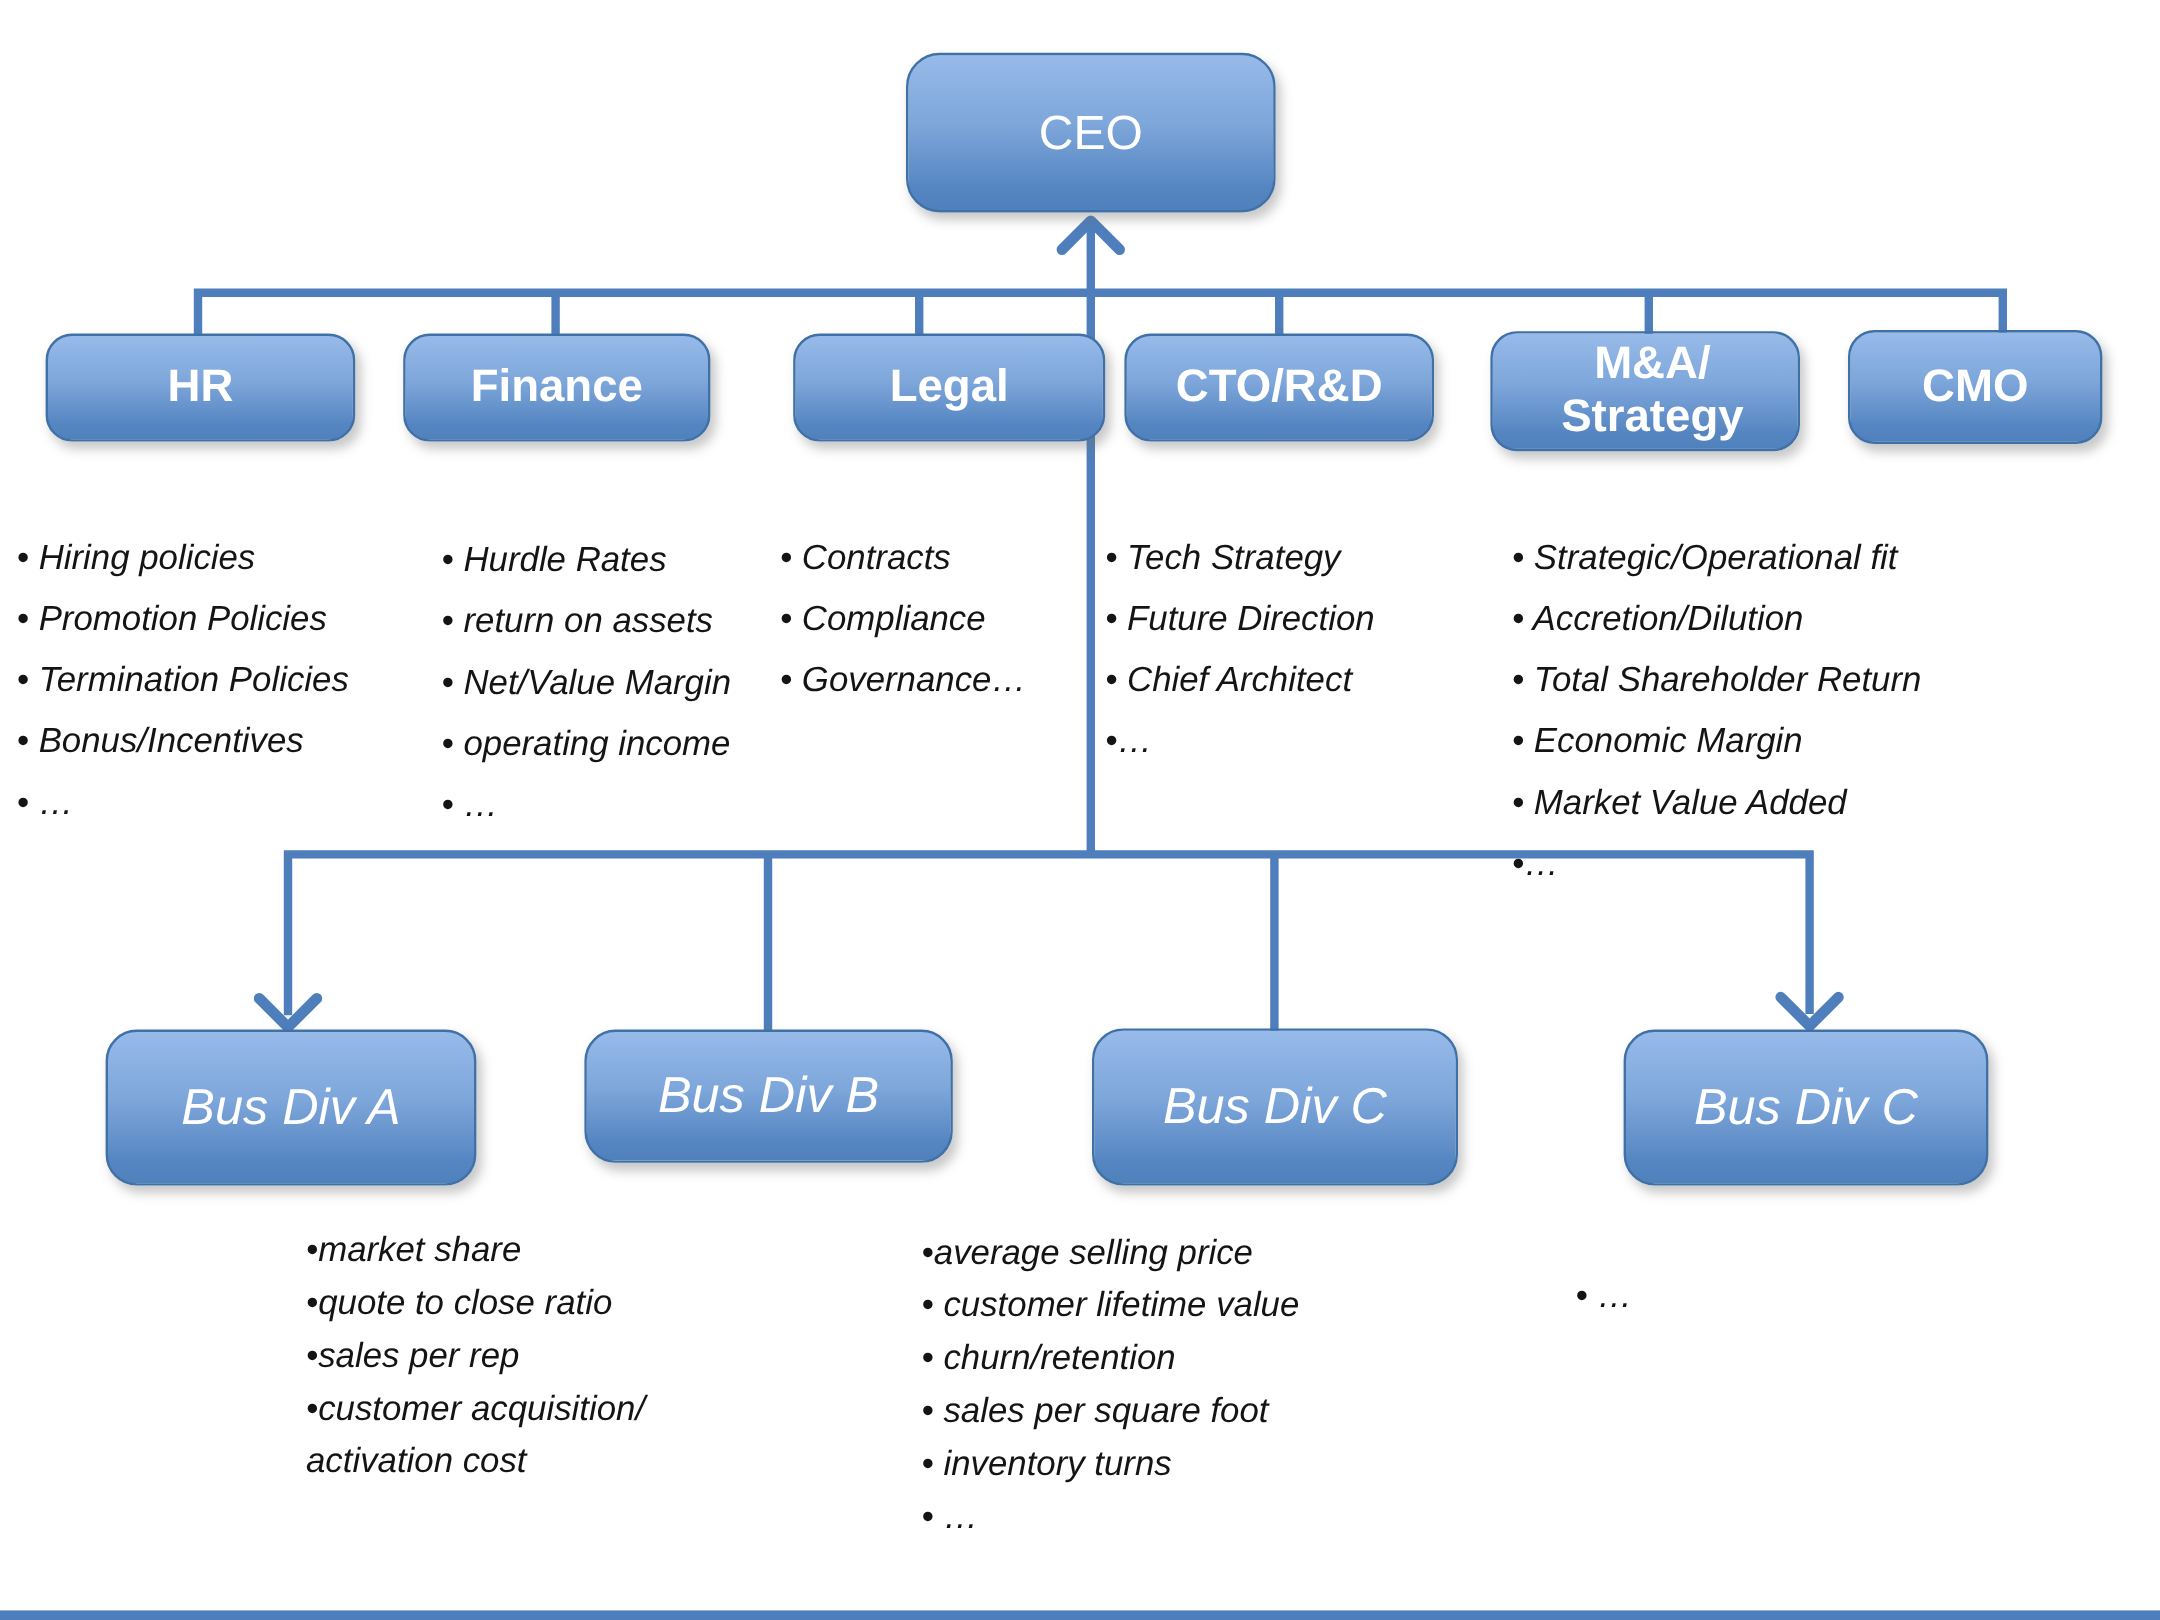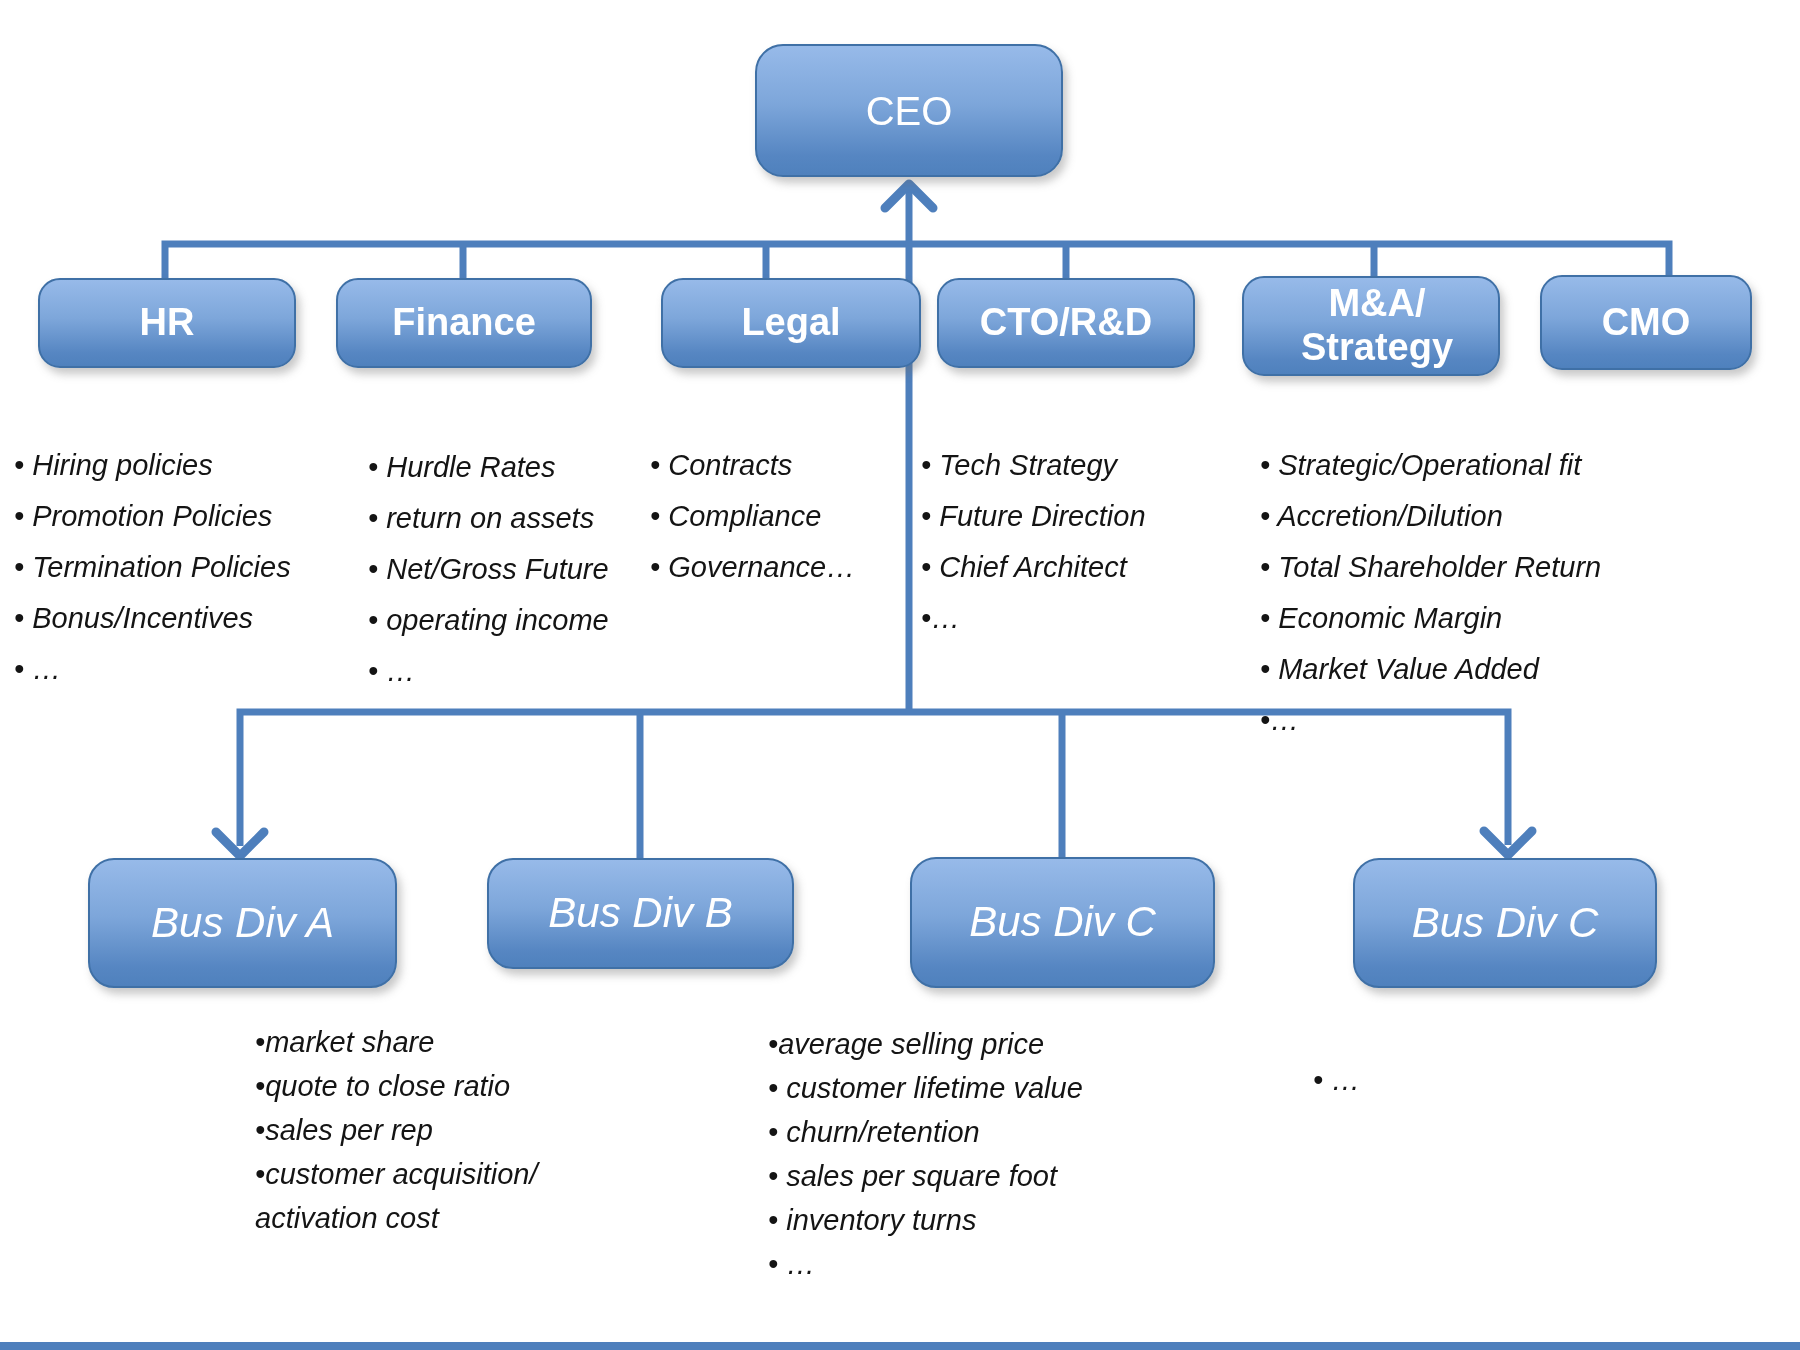--- a/index.html
+++ b/index.html
@@ -77,21 +77,21 @@
   <ul class="bullets bullets-top" style="left:14px;top:440px;">
       <li>• Hiring policies</li>
       <li>• Promotion Policies</li>
       <li>• Termination Policies</li>
       <li>• Bonus/Incentives</li>
       <li>• …</li>
     </ul>
   <ul class="bullets bullets-top" style="left:334px;top:442px;margin-left:34px;">
       <li>• Hurdle Rates</li>
       <li>• return on assets</li>
-      <li>• Net/Gross Future</li>
+      <li>• Net/Value Margin</li>
       <li>• operating income</li>
       <li>• …</li>
     </ul>
   <ul class="bullets bullets-top" style="left:650px;top:440px;">
       <li>• Contracts</li>
       <li>• Compliance</li>
       <li>• Governance…</li>
     </ul>
   <ul class="bullets bullets-top" style="left:921px;top:440px;">
       <li>• Tech Strategy</li>

